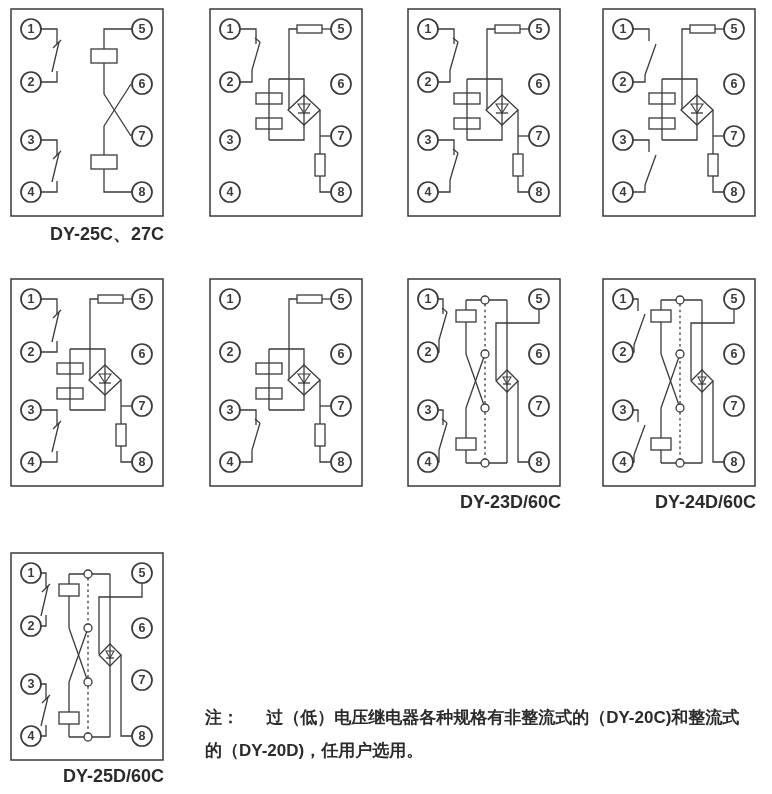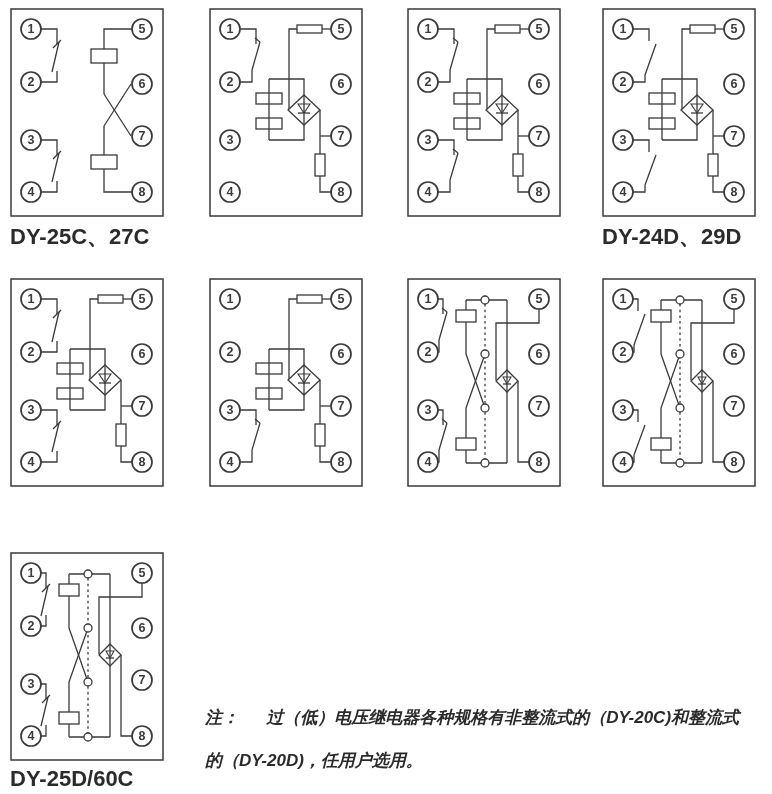--- a/index.html
+++ b/index.html
@@ -1,26 +1,26 @@
 <!DOCTYPE html>
 <html><head>
 <meta charset="utf-8">
 <style>
   html,body{margin:0;padding:0;background:#fff;}
   body{font-family:"Liberation Sans","DejaVu Sans",sans-serif;}
   #canvas{position:relative;width:772px;height:794px;background:#fff;overflow:hidden;}
   .diagram-card{position:absolute;width:154px;margin:0;}
   .schematic-box{width:154px;height:209px;}
   .schematic-box svg{display:block;width:154px;height:209px;}
-  .diagram-caption{display:block;width:154px;margin-top:5px;text-align:left;
-    font-size:22px;font-weight:600;color:#2b2b2b;letter-spacing:0;white-space:nowrap;}
+  .diagram-caption{display:block;width:154px;margin-top:5px;text-align:right;
+    font-size:18px;font-weight:600;color:#2b2b2b;letter-spacing:0;white-space:nowrap;}
   .note{position:absolute;left:205px;top:705px;width:560px;color:#2b2b2b;
-    font-size:17px;font-weight:600;font-style:italic;}
+    font-size:17px;font-weight:600;}
   .note p{margin:0;line-height:26px;}
-  .note .note-line2{margin-top:17px;}
+  .note .note-line2{margin-top:7px;}
   .note-label{margin-right:1.6em;}
 </style>
 </head>
 <body>
 
 <div id="canvas">
 
   <figure class="diagram-card" style="left:10px;top:8px;">
     <div class="schematic-box">
         <svg viewBox="0 0 154 209">
@@ -194,21 +194,20 @@
           <circle cx="132" cy="21" r="10" fill="#fff" stroke="#3a3a3a" stroke-width="1.7"></circle>
           <text x="132" y="25.4" text-anchor="middle" font-size="12.5" font-weight="600" fill="#3a3a3a">5</text>
           <circle cx="132" cy="76" r="10" fill="#fff" stroke="#3a3a3a" stroke-width="1.7"></circle>
           <text x="132" y="80.4" text-anchor="middle" font-size="12.5" font-weight="600" fill="#3a3a3a">6</text>
           <circle cx="132" cy="128" r="10" fill="#fff" stroke="#3a3a3a" stroke-width="1.7"></circle>
           <text x="132" y="132.4" text-anchor="middle" font-size="12.5" font-weight="600" fill="#3a3a3a">7</text>
           <circle cx="132" cy="184" r="10" fill="#fff" stroke="#3a3a3a" stroke-width="1.7"></circle>
           <text x="132" y="188.4" text-anchor="middle" font-size="12.5" font-weight="600" fill="#3a3a3a">8</text>
         </svg>
       </div>
-    <figcaption class="diagram-caption">DY-24D、29D</figcaption>
   </figure>
 
   <figure class="diagram-card" style="left:10px;top:278px;">
     <div class="schematic-box">
         <svg viewBox="0 0 154 209">
           <rect x="1" y="1" width="152" height="207" fill="#fff" stroke="#3a3a3a" stroke-width="1.5"></rect>
           <polyline points="31,21 47,21 47,36" fill="none" stroke="#3a3a3a" stroke-width="1.3"></polyline>
           <line x1="43" y1="40" x2="51" y2="32" stroke="#3a3a3a" stroke-width="1.3"></line>
           <line x1="49" y1="34" x2="42" y2="64" stroke="#3a3a3a" stroke-width="1.3"></line>
           <polyline points="31,74 47,74 47,63" fill="none" stroke="#3a3a3a" stroke-width="1.3"></polyline>
@@ -344,20 +343,21 @@
           <circle cx="132" cy="21" r="10" fill="#fff" stroke="#3a3a3a" stroke-width="1.7"></circle>
           <text x="132" y="25.4" text-anchor="middle" font-size="12.5" font-weight="600" fill="#3a3a3a">5</text>
           <circle cx="132" cy="76" r="10" fill="#fff" stroke="#3a3a3a" stroke-width="1.7"></circle>
           <text x="132" y="80.4" text-anchor="middle" font-size="12.5" font-weight="600" fill="#3a3a3a">6</text>
           <circle cx="132" cy="128" r="10" fill="#fff" stroke="#3a3a3a" stroke-width="1.7"></circle>
           <text x="132" y="132.4" text-anchor="middle" font-size="12.5" font-weight="600" fill="#3a3a3a">7</text>
           <circle cx="132" cy="184" r="10" fill="#fff" stroke="#3a3a3a" stroke-width="1.7"></circle>
           <text x="132" y="188.4" text-anchor="middle" font-size="12.5" font-weight="600" fill="#3a3a3a">8</text>
         </svg>
       </div>
+    <figcaption class="diagram-caption">DY-23D/60C</figcaption>
   </figure>
 
   <figure class="diagram-card" style="left:602px;top:278px;">
     <div class="schematic-box">
         <svg viewBox="0 0 154 209">
           <rect x="1" y="1" width="152" height="207" fill="#fff" stroke="#3a3a3a" stroke-width="1.5"></rect>
           <polyline points="31,21 36,21 36,33" fill="none" stroke="#3a3a3a" stroke-width="1.3"></polyline>
           <line x1="43" y1="36" x2="32" y2="67" stroke="#3a3a3a" stroke-width="1.3"></line>
           <polyline points="31,74 32,74 32,67" fill="none" stroke="#3a3a3a" stroke-width="1.3"></polyline>
           <polyline points="31,132 36,132 36,144" fill="none" stroke="#3a3a3a" stroke-width="1.3"></polyline>
@@ -397,20 +397,21 @@
           <circle cx="132" cy="21" r="10" fill="#fff" stroke="#3a3a3a" stroke-width="1.7"></circle>
           <text x="132" y="25.4" text-anchor="middle" font-size="12.5" font-weight="600" fill="#3a3a3a">5</text>
           <circle cx="132" cy="76" r="10" fill="#fff" stroke="#3a3a3a" stroke-width="1.7"></circle>
           <text x="132" y="80.4" text-anchor="middle" font-size="12.5" font-weight="600" fill="#3a3a3a">6</text>
           <circle cx="132" cy="128" r="10" fill="#fff" stroke="#3a3a3a" stroke-width="1.7"></circle>
           <text x="132" y="132.4" text-anchor="middle" font-size="12.5" font-weight="600" fill="#3a3a3a">7</text>
           <circle cx="132" cy="184" r="10" fill="#fff" stroke="#3a3a3a" stroke-width="1.7"></circle>
           <text x="132" y="188.4" text-anchor="middle" font-size="12.5" font-weight="600" fill="#3a3a3a">8</text>
         </svg>
       </div>
+    <figcaption class="diagram-caption">DY-24D/60C</figcaption>
   </figure>
 
   <figure class="diagram-card" style="left:10px;top:552px;">
     <div class="schematic-box">
         <svg viewBox="0 0 154 209">
           <rect x="1" y="1" width="152" height="207" fill="#fff" stroke="#3a3a3a" stroke-width="1.5"></rect>
           <polyline points="31,21 36,21 36,36" fill="none" stroke="#3a3a3a" stroke-width="1.3"></polyline>
           <line x1="32" y1="40" x2="40" y2="32" stroke="#3a3a3a" stroke-width="1.3"></line>
           <line x1="38" y1="34" x2="31" y2="64" stroke="#3a3a3a" stroke-width="1.3"></line>
           <polyline points="31,74 36,74 36,63" fill="none" stroke="#3a3a3a" stroke-width="1.3"></polyline>

